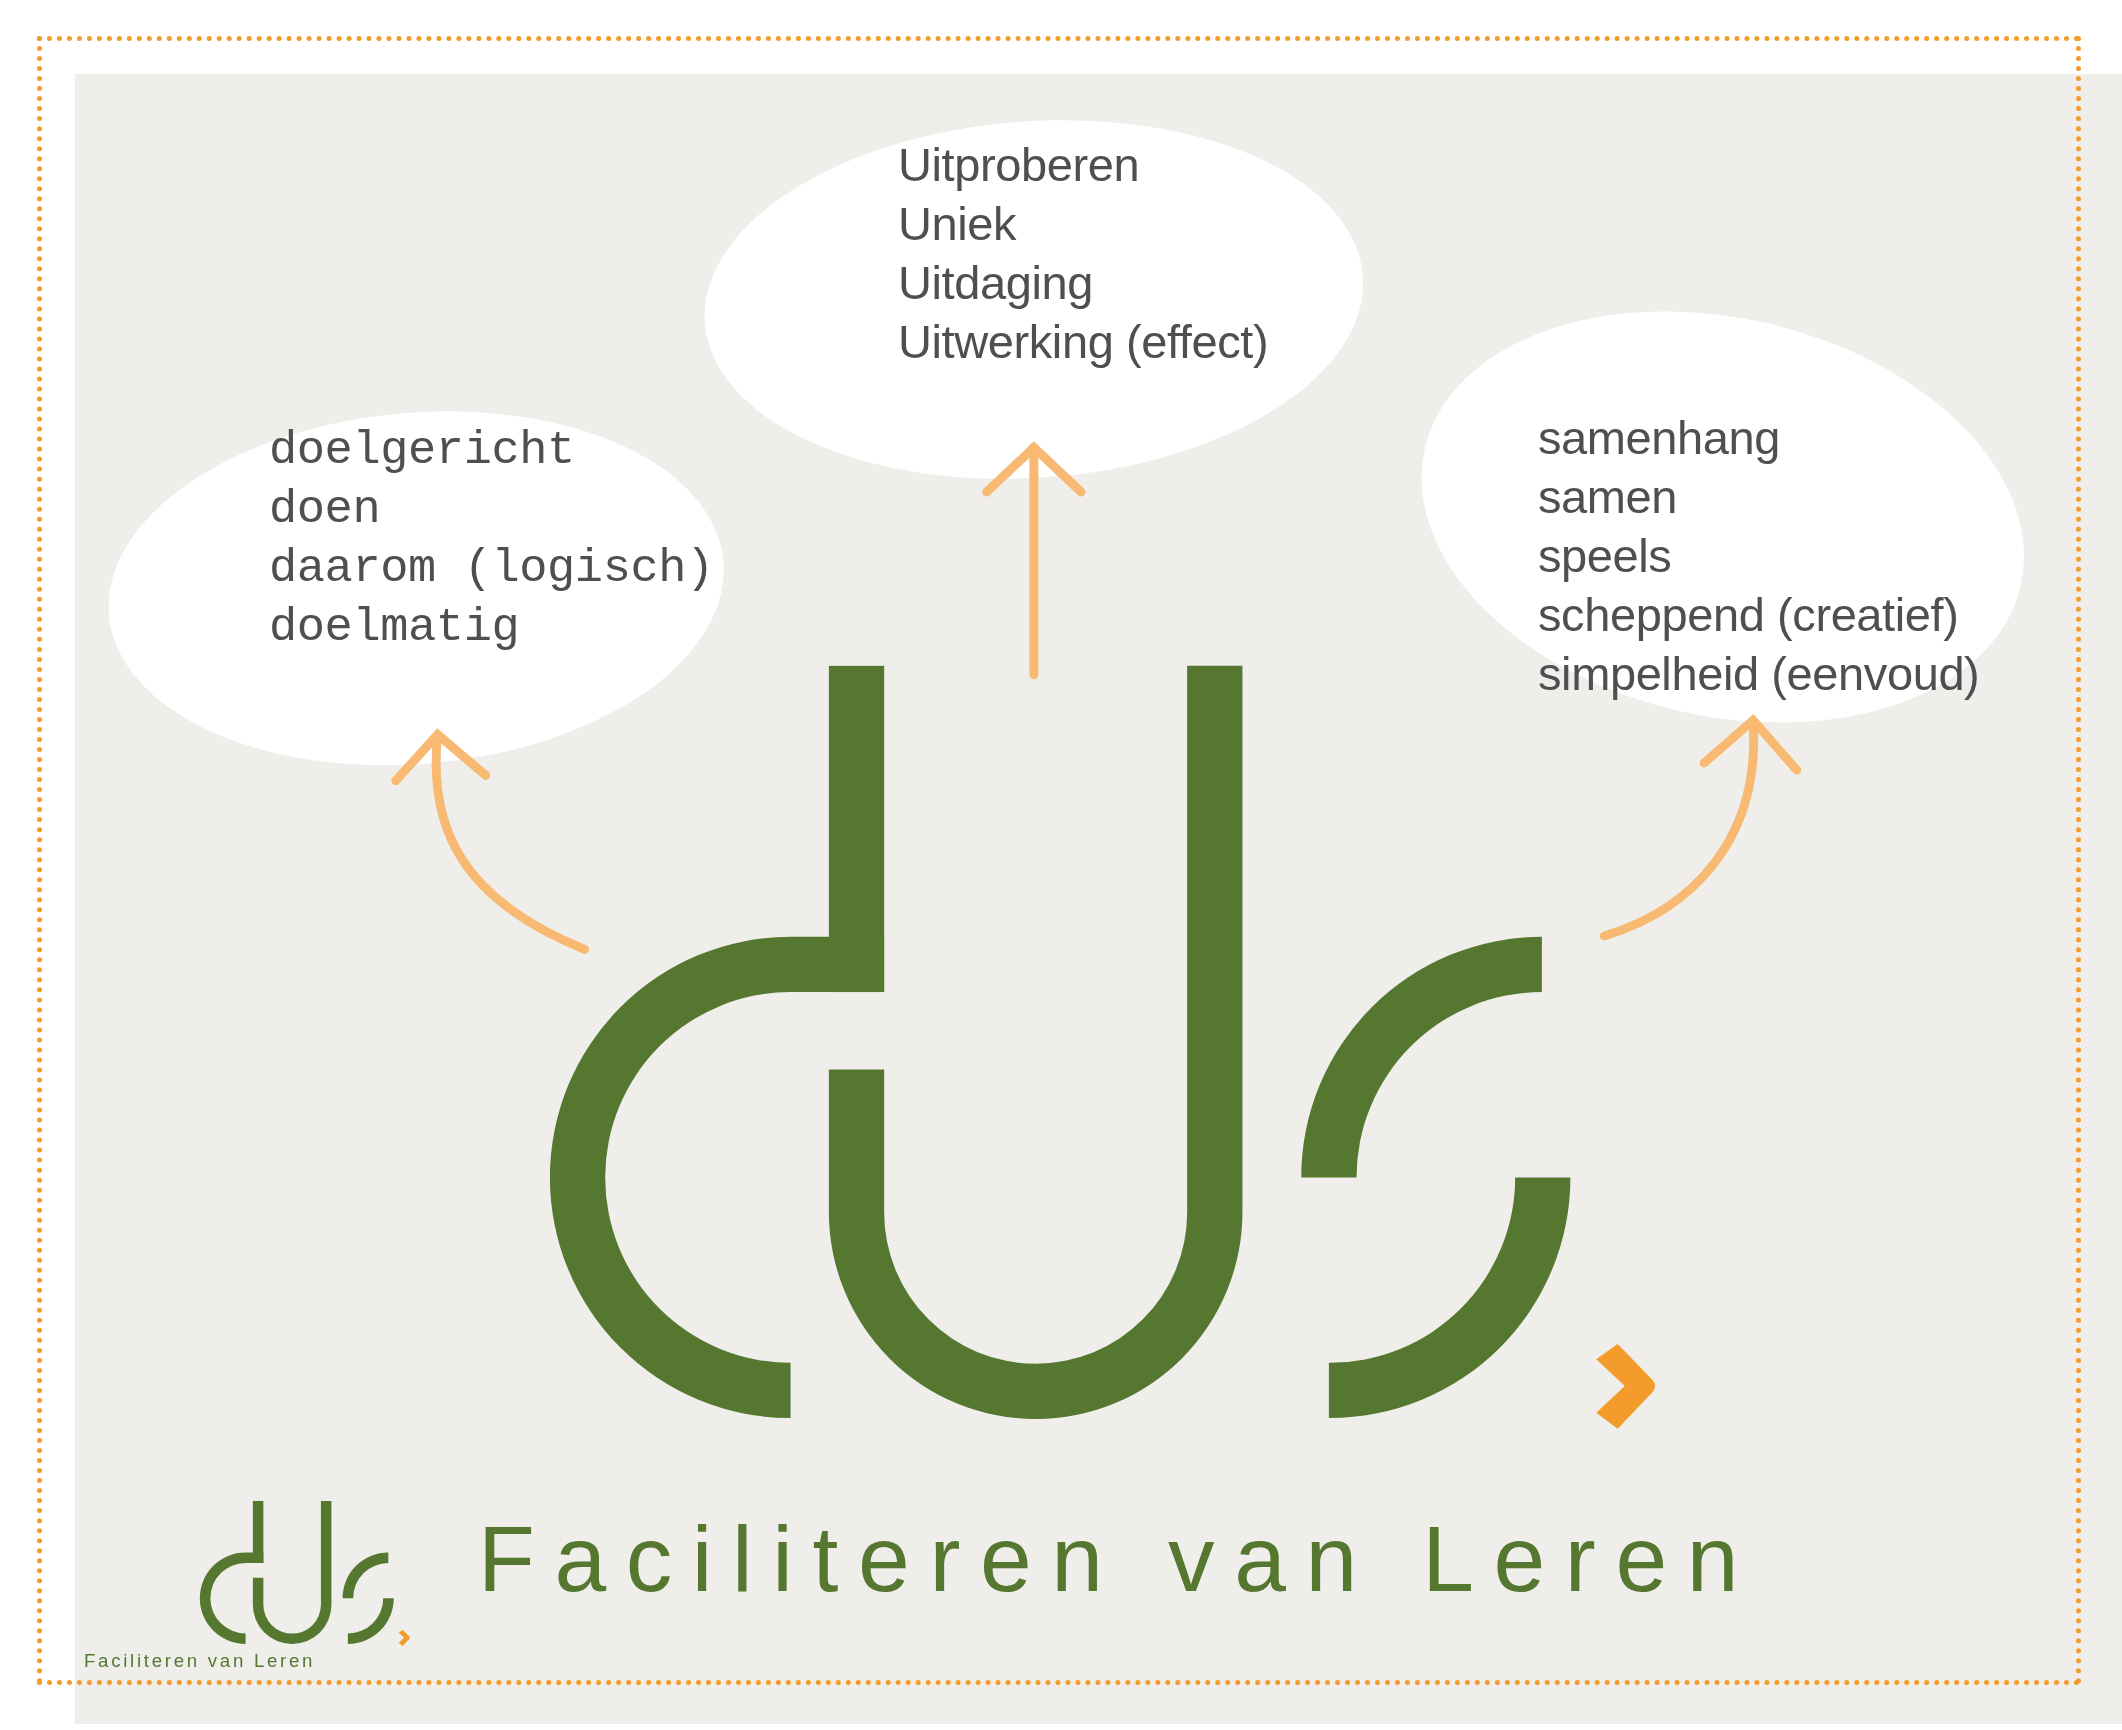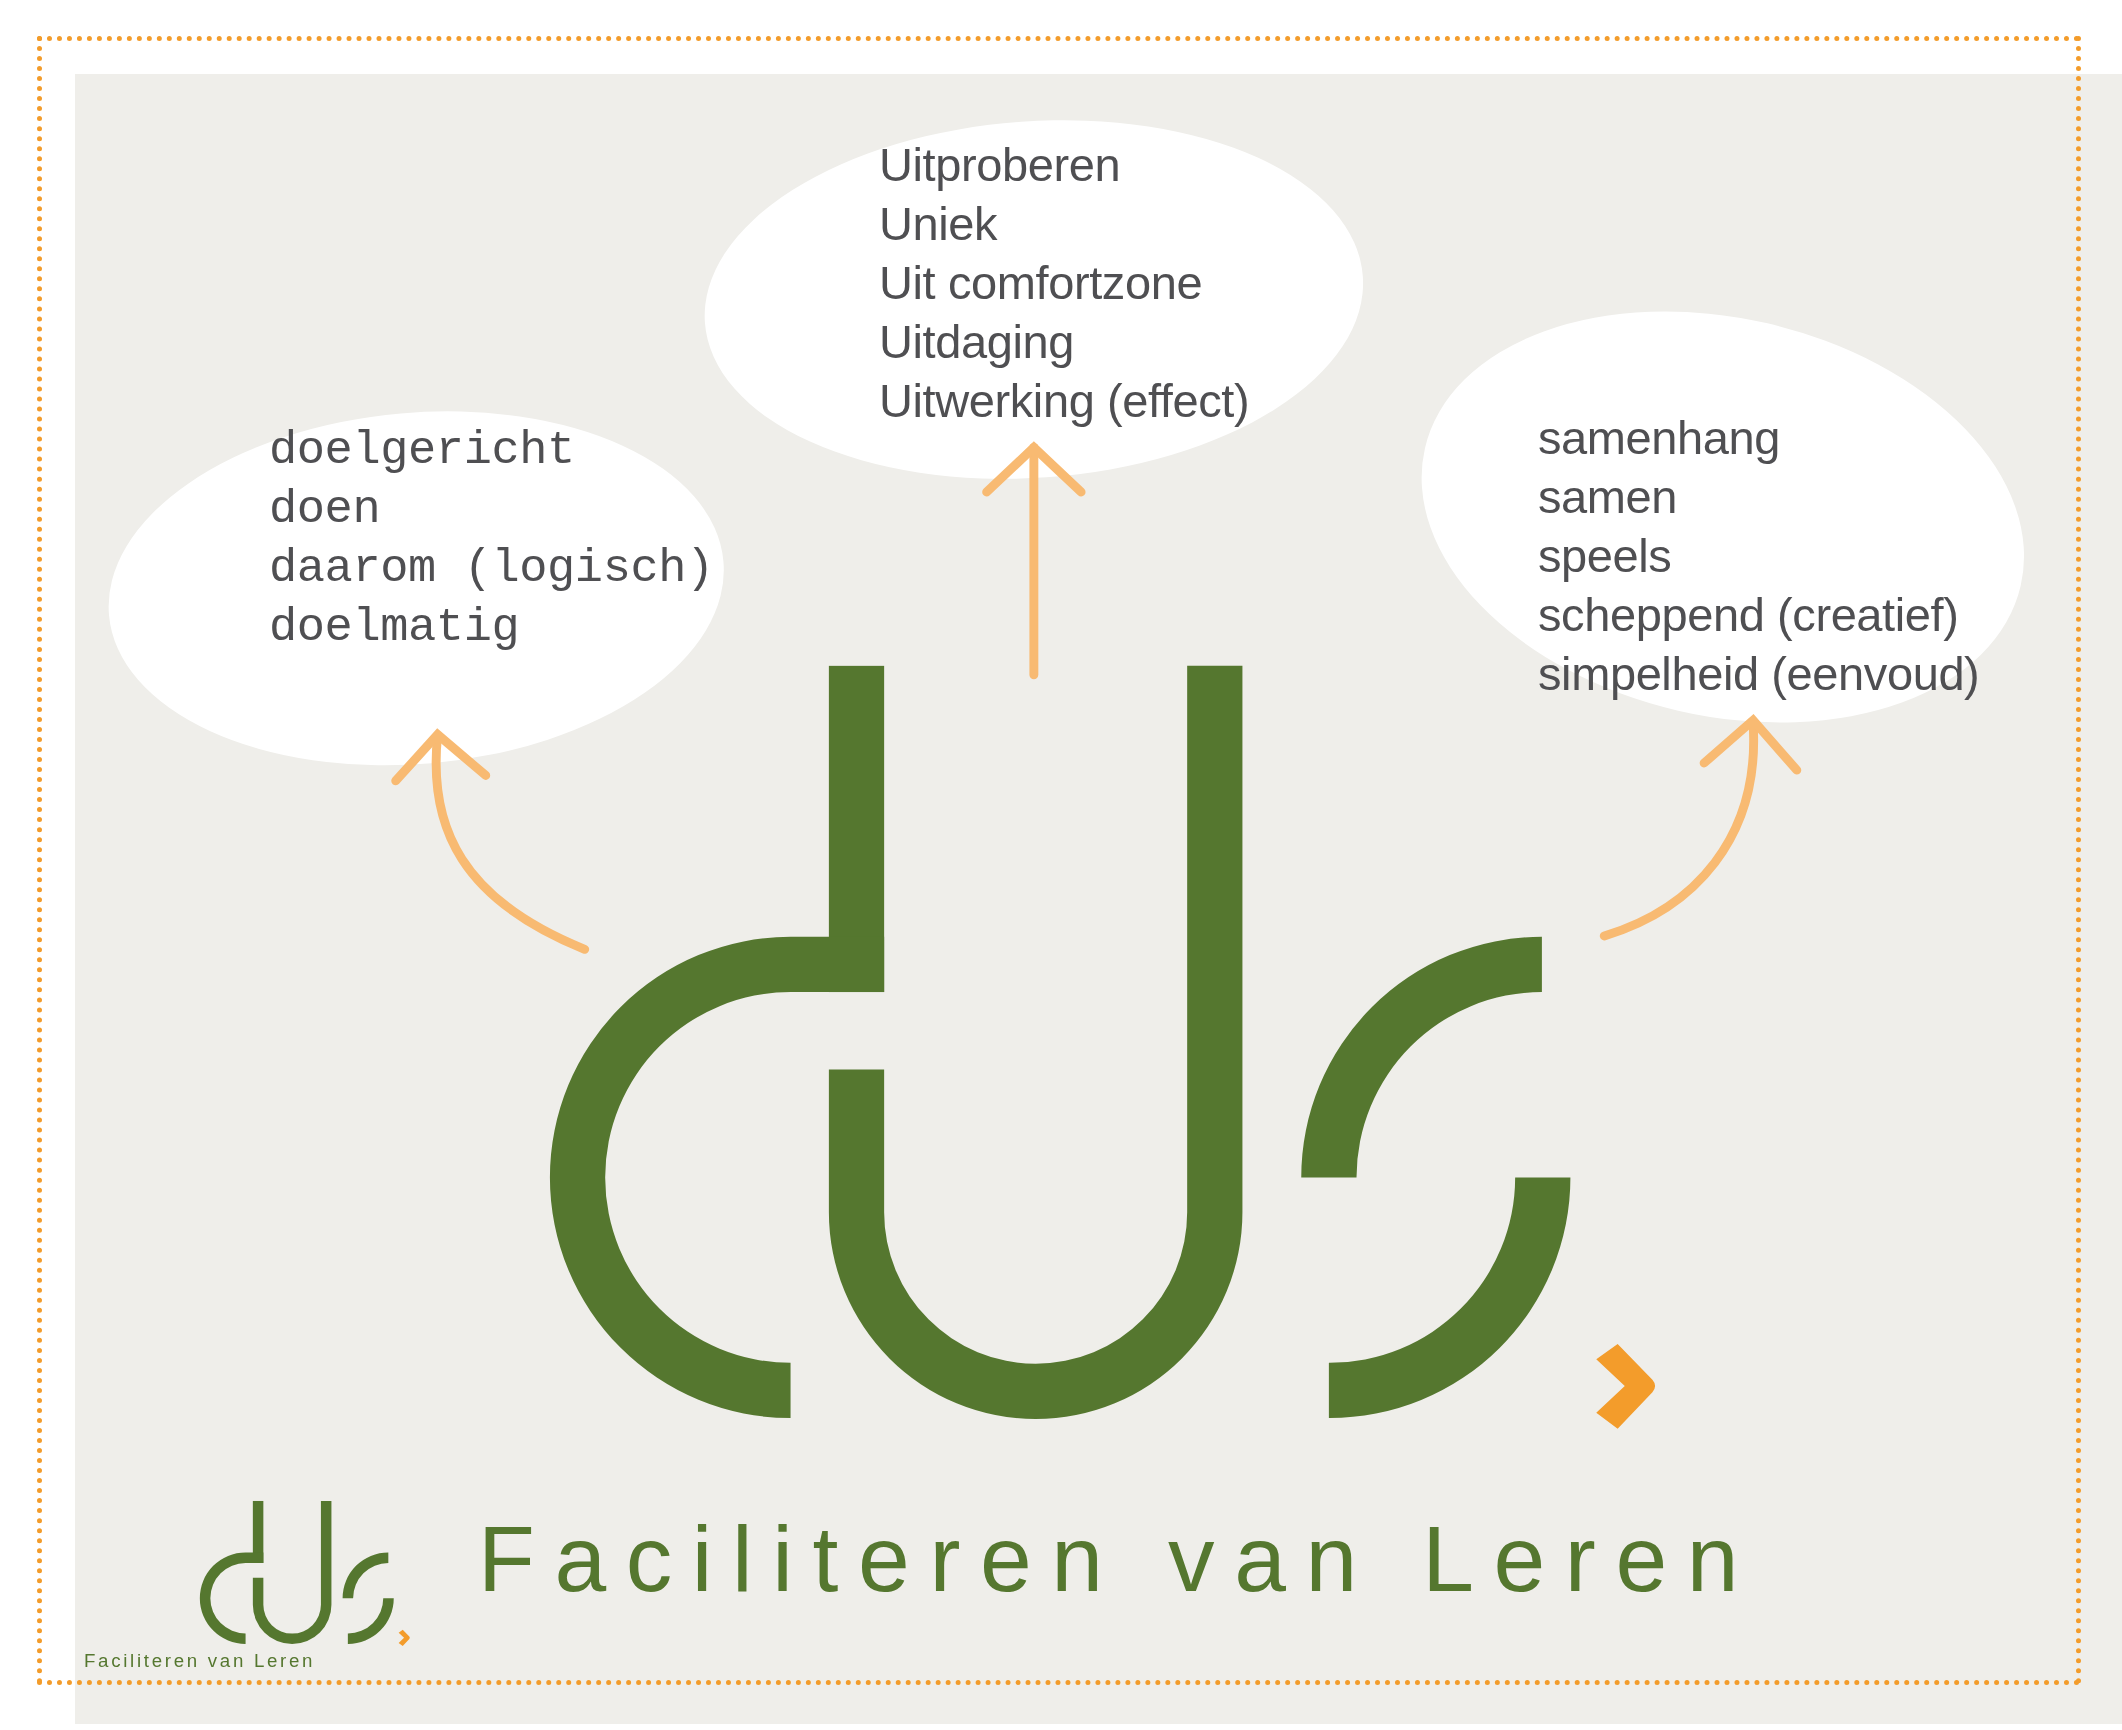--- a/index.html
+++ b/index.html
@@ -67,24 +67,23 @@
   </g>
 </svg>
 
 <div class="bubble-text" style="left:269px; top:421px;font-family:Liberation Mono, monospace;">
   <div>doelgericht</div>
   <div>doen</div>
   <div>daarom (logisch)</div>
   <div>doelmatig</div>
 </div>
 
-<div class="bubble-text" style="left:879px; top:135px;">
+<div class="bubble-text" style="left:898px; top:135px;">
   <div>Uitproberen</div>
   <div>Uniek</div>
-  <div>Uit comfortzone</div>
   <div>Uitdaging</div>
   <div>Uitwerking (effect)</div>
 </div>
 
 <div class="bubble-text" style="left:1538px; top:408px;">
   <div>samenhang</div>
   <div>samen</div>
   <div>speels</div>
   <div>scheppend (creatief)</div>
   <div>simpelheid (eenvoud)</div>

